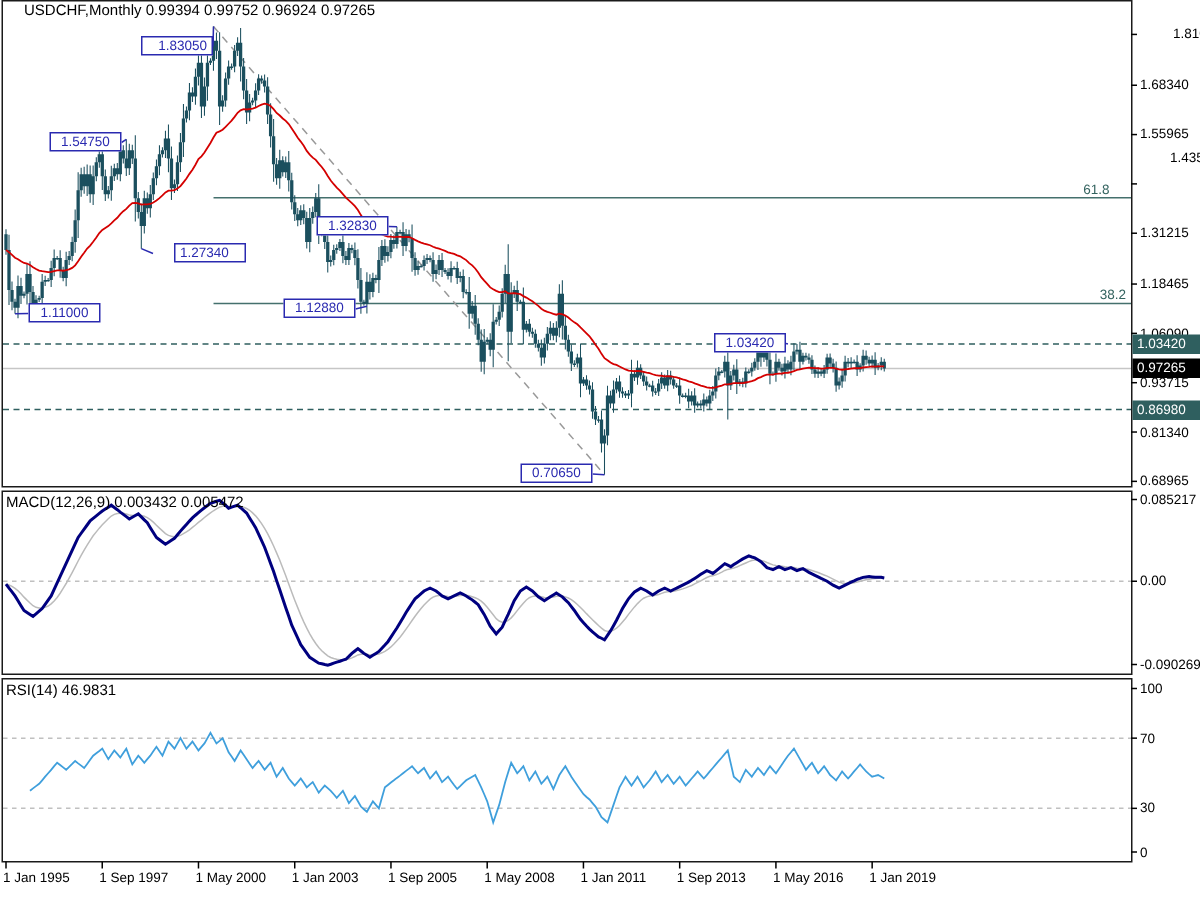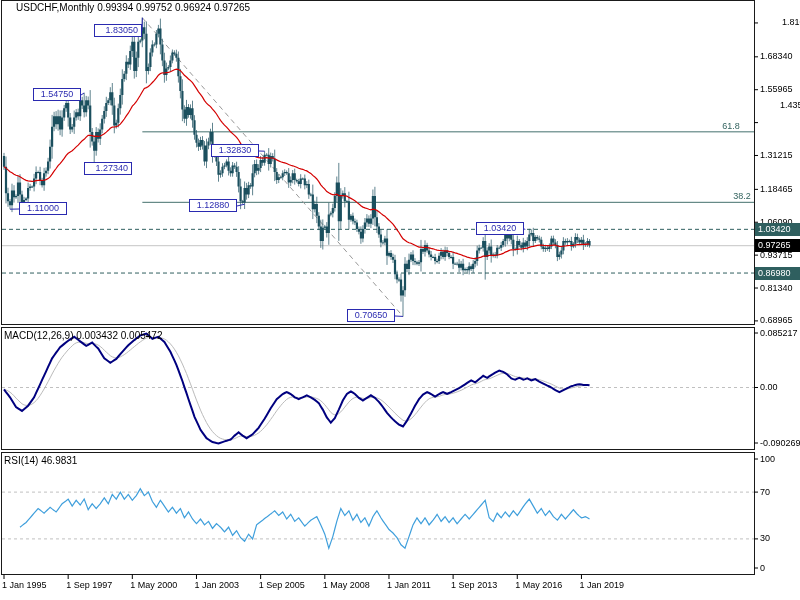--- a/index.html
+++ b/index.html
@@ -122,20 +122,20 @@
       <div class="txt xlab" style="left: 386.96px; top: 580px;">1 Jan 2011</div>
       <div class="txt xlab" style="left: 451.12px; top: 580px;">1 Sep 2013</div>
       <div class="txt xlab" style="left: 515.28px; top: 580px;">1 May 2016</div>
       <div class="txt xlab" style="left: 579.44px; top: 580px;">1 Jan 2019</div>
     </div>
   <div id="overlays">
       <div class="txt fiblab" style="left: 721px; top: 120.844px; width: 20px; text-align: center;">61.8</div>
       <div class="txt fiblab" style="left: 732px; top: 191.318px; width: 20px; text-align: center;">38.2</div>
       <div class="txt ann" style="left: 94px; top: 24px; width: 40px; text-align: right;">1.83050</div>
       <div class="txt ann" style="left: 33px; top: 88px; width: 40px; text-align: center;">1.54750</div>
-      <div class="txt ann" style="left: 84px; top: 162px; width: 40px; text-align: right;">1.27340</div>
+      <div class="txt ann" style="left: 116px; top: 162px; width: 40px; text-align: left;">1.27340</div>
       <div class="txt ann" style="left: 19px; top: 202px; width: 40px; text-align: center;">1.11000</div>
       <div class="txt ann" style="left: 211px; top: 144px; width: 40px; text-align: center;">1.32830</div>
       <div class="txt ann" style="left: 189px; top: 199px; width: 40px; text-align: center;">1.12880</div>
       <div class="txt ann" style="left: 347px; top: 309px; width: 40px; text-align: center;">0.70650</div>
       <div class="txt ann" style="left: 476px; top: 222px; width: 40px; text-align: center;">1.03420</div>
     </div>
 </div>
 
 </body></html>

